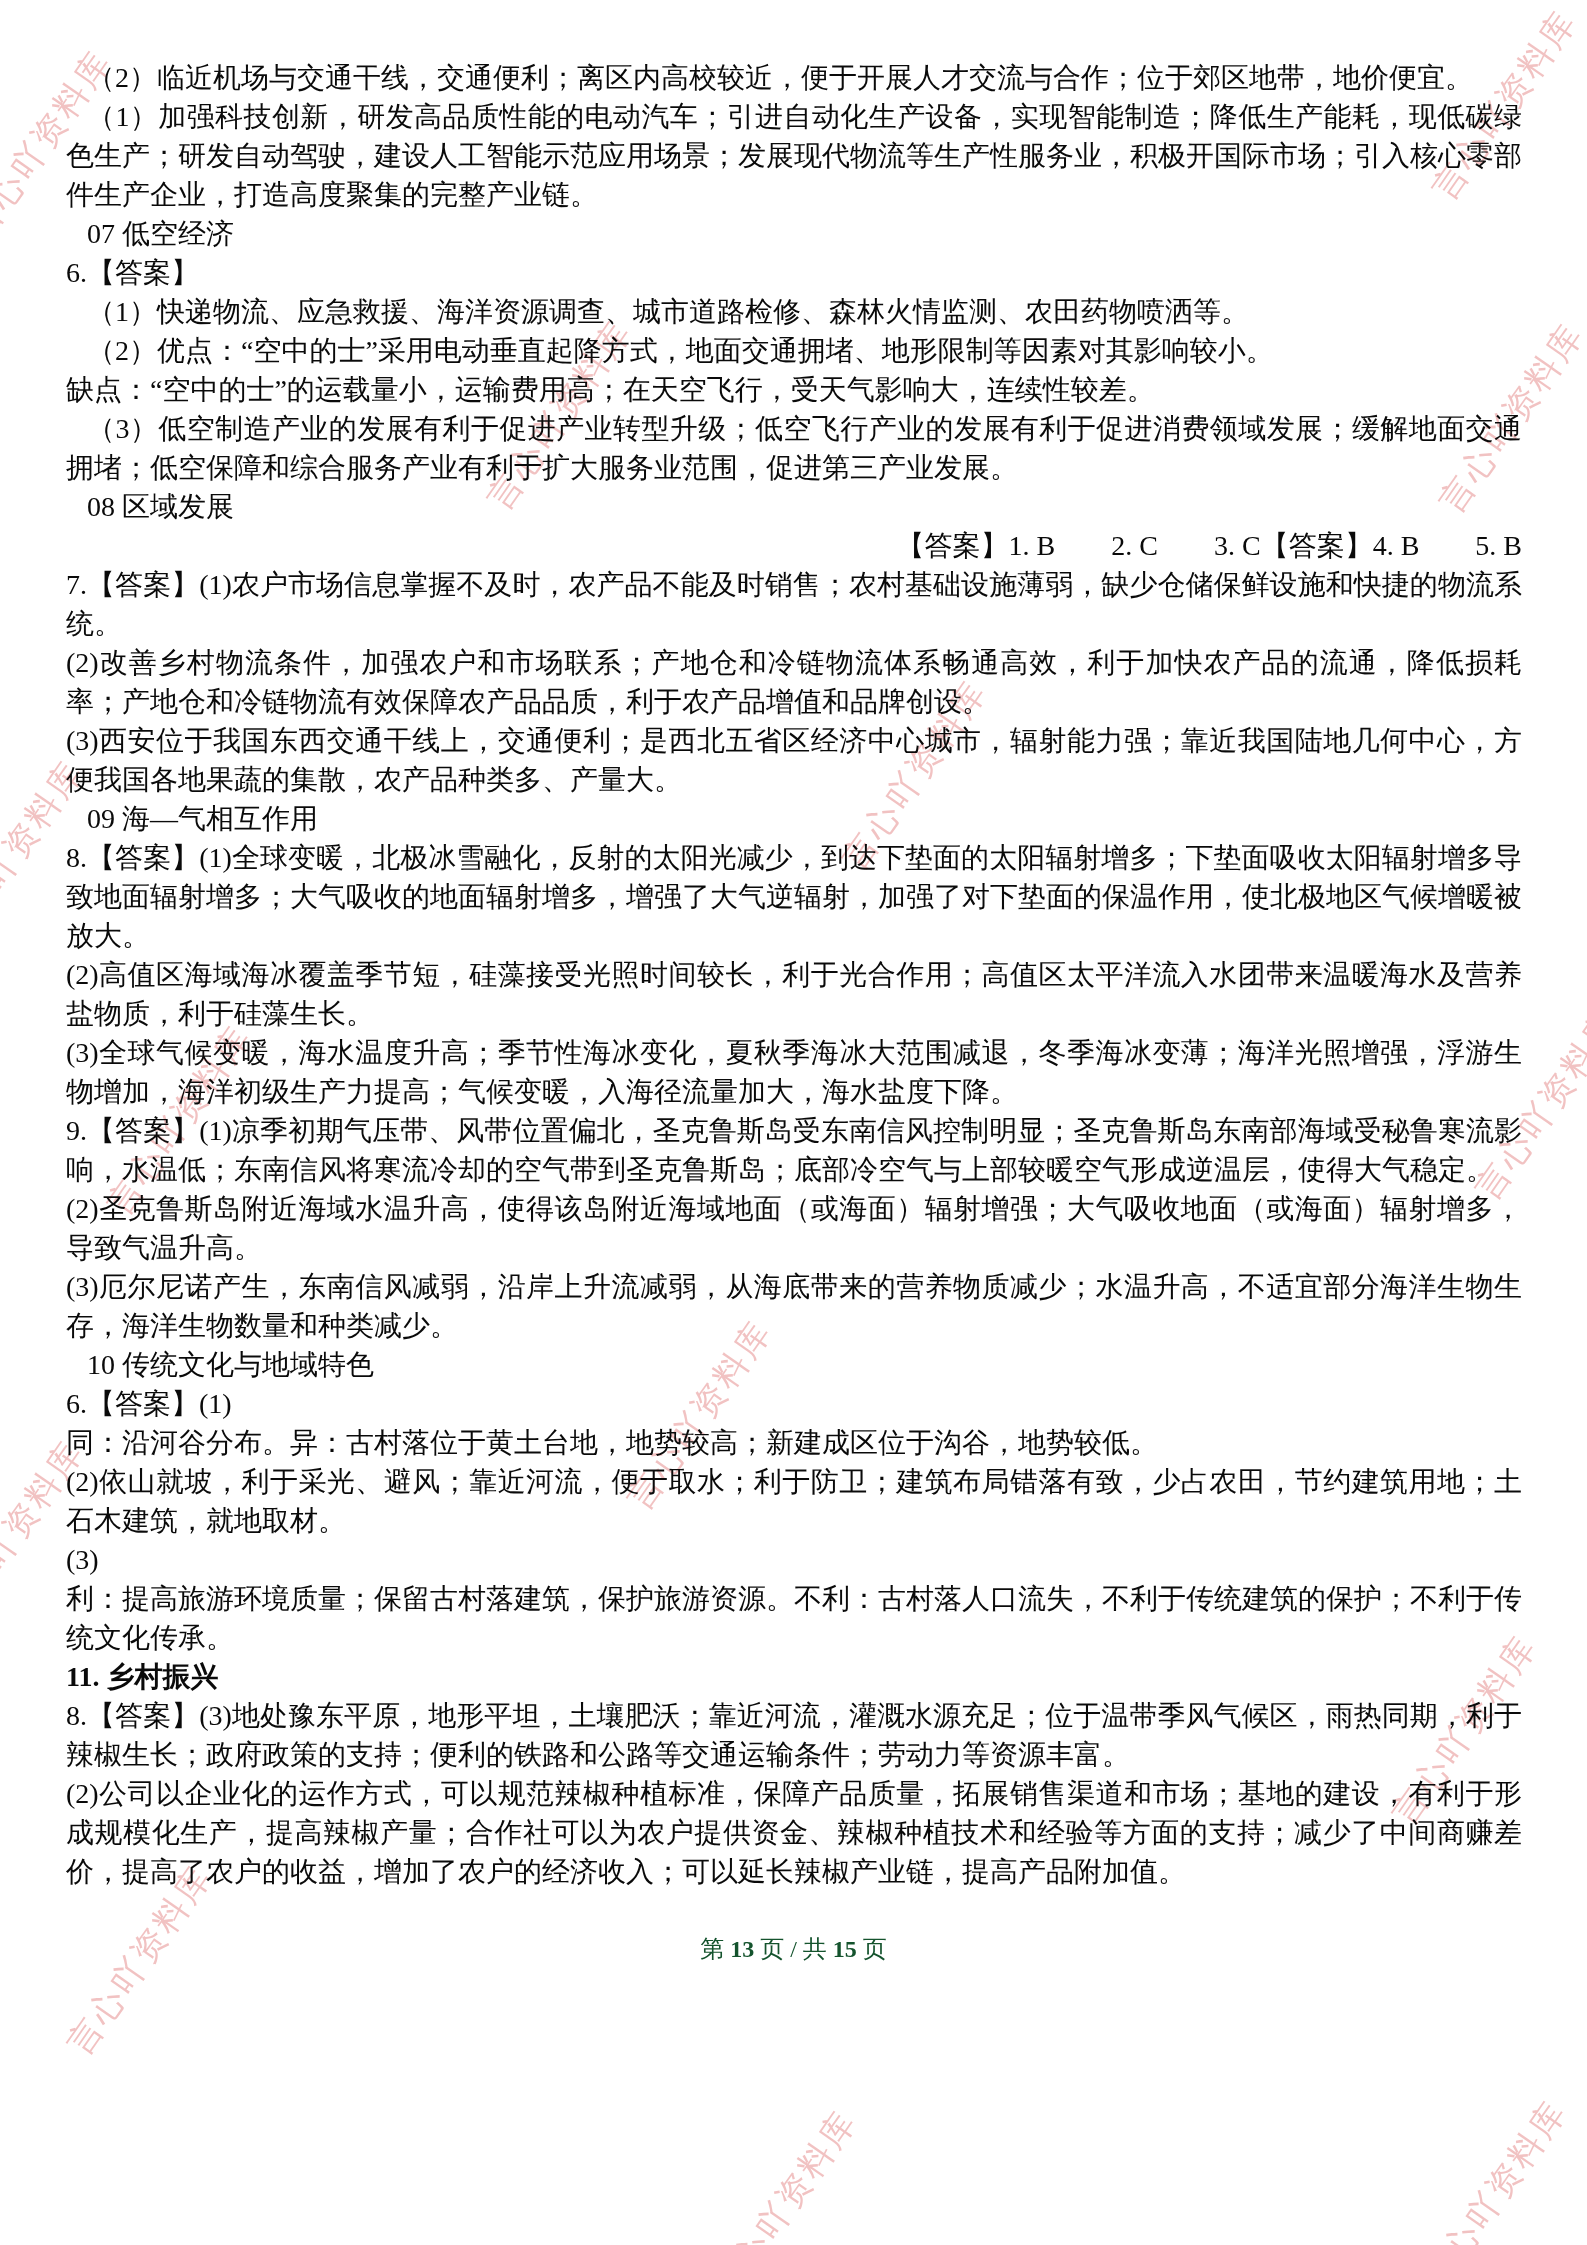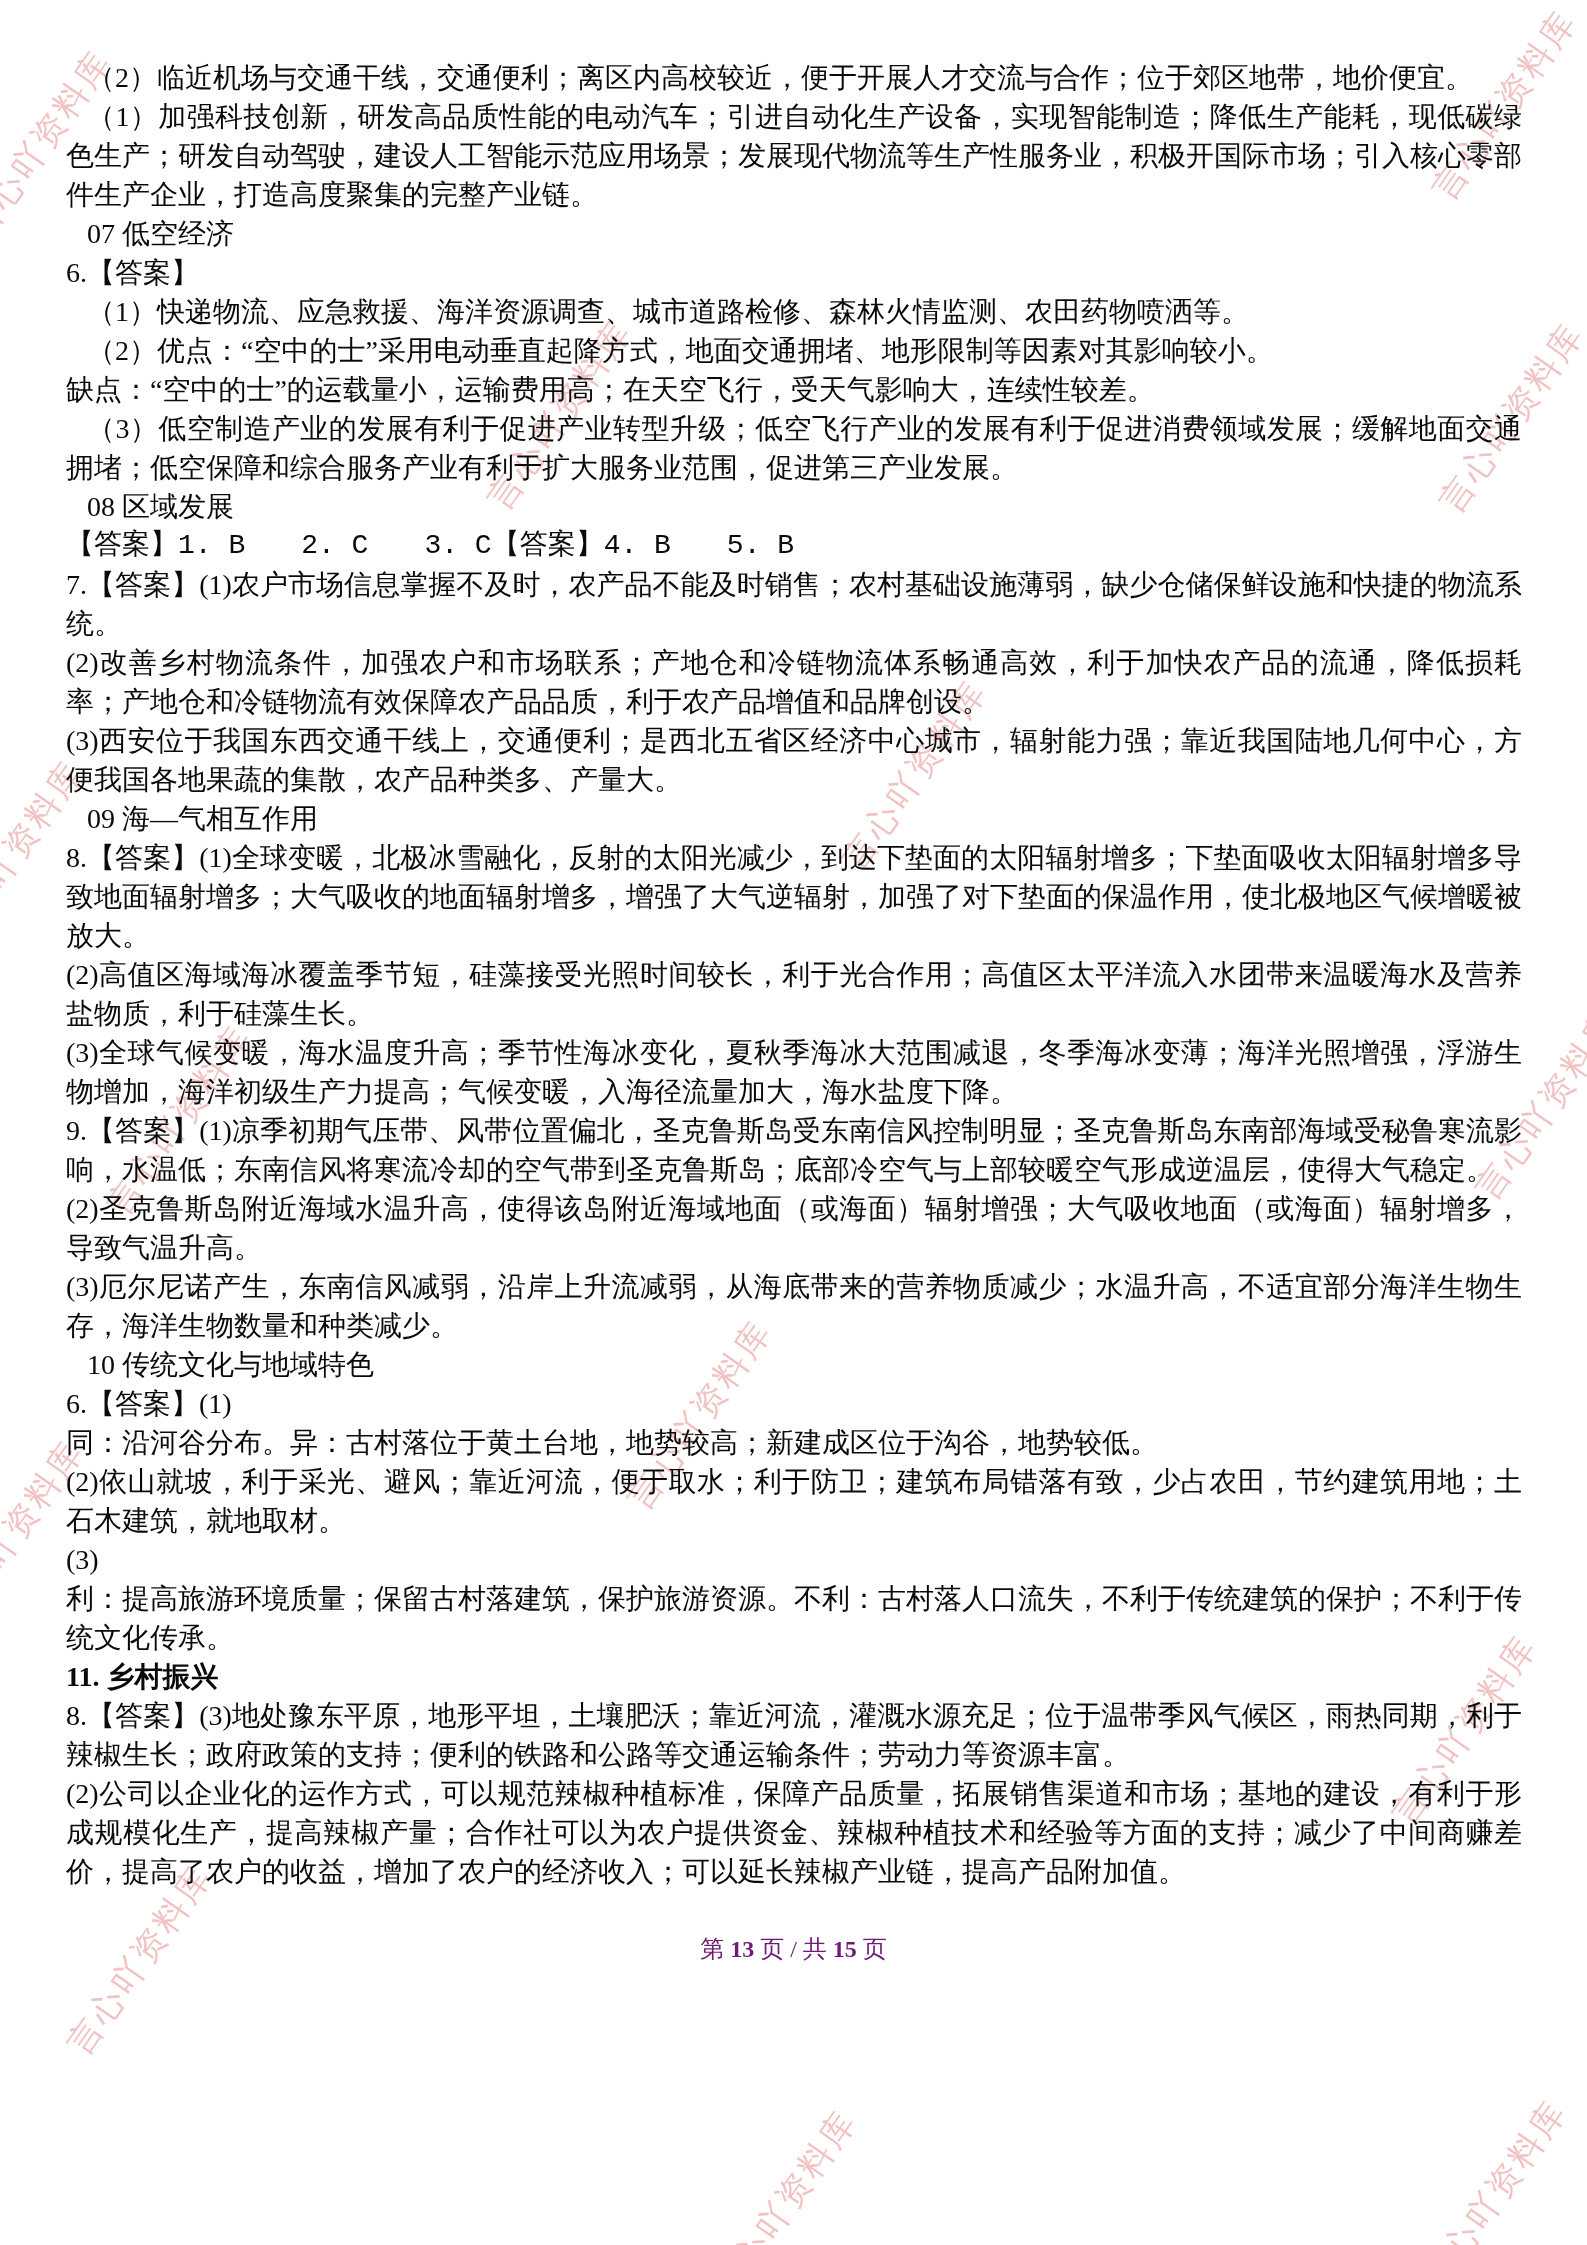--- a/index.html
+++ b/index.html
@@ -44,30 +44,29 @@
     margin: 0;
   }
   .indent {
     text-indent: 21px;
   }
   .bold {
     font-weight: bold;
   }
   .keep-spaces {
     white-space: pre-wrap;
-    text-align: left;
-    font-family: Liberation Mono, monospace;
+    text-align: right;
   }
   .footer {
     position: relative;
     z-index: 1;
     margin-top: 42px;
     text-align: center;
     font-size: 24px;
-    color: #701a75;
+    color: #14532d;
   }
   .footer b { font-weight: bold; }
 </style>
 </head>
 <body>
 
 <div class="page">
 
   <div class="watermark-layer">
     <span class="wm" style="left:40px;   top:145px;">言心吖资料库</span>

